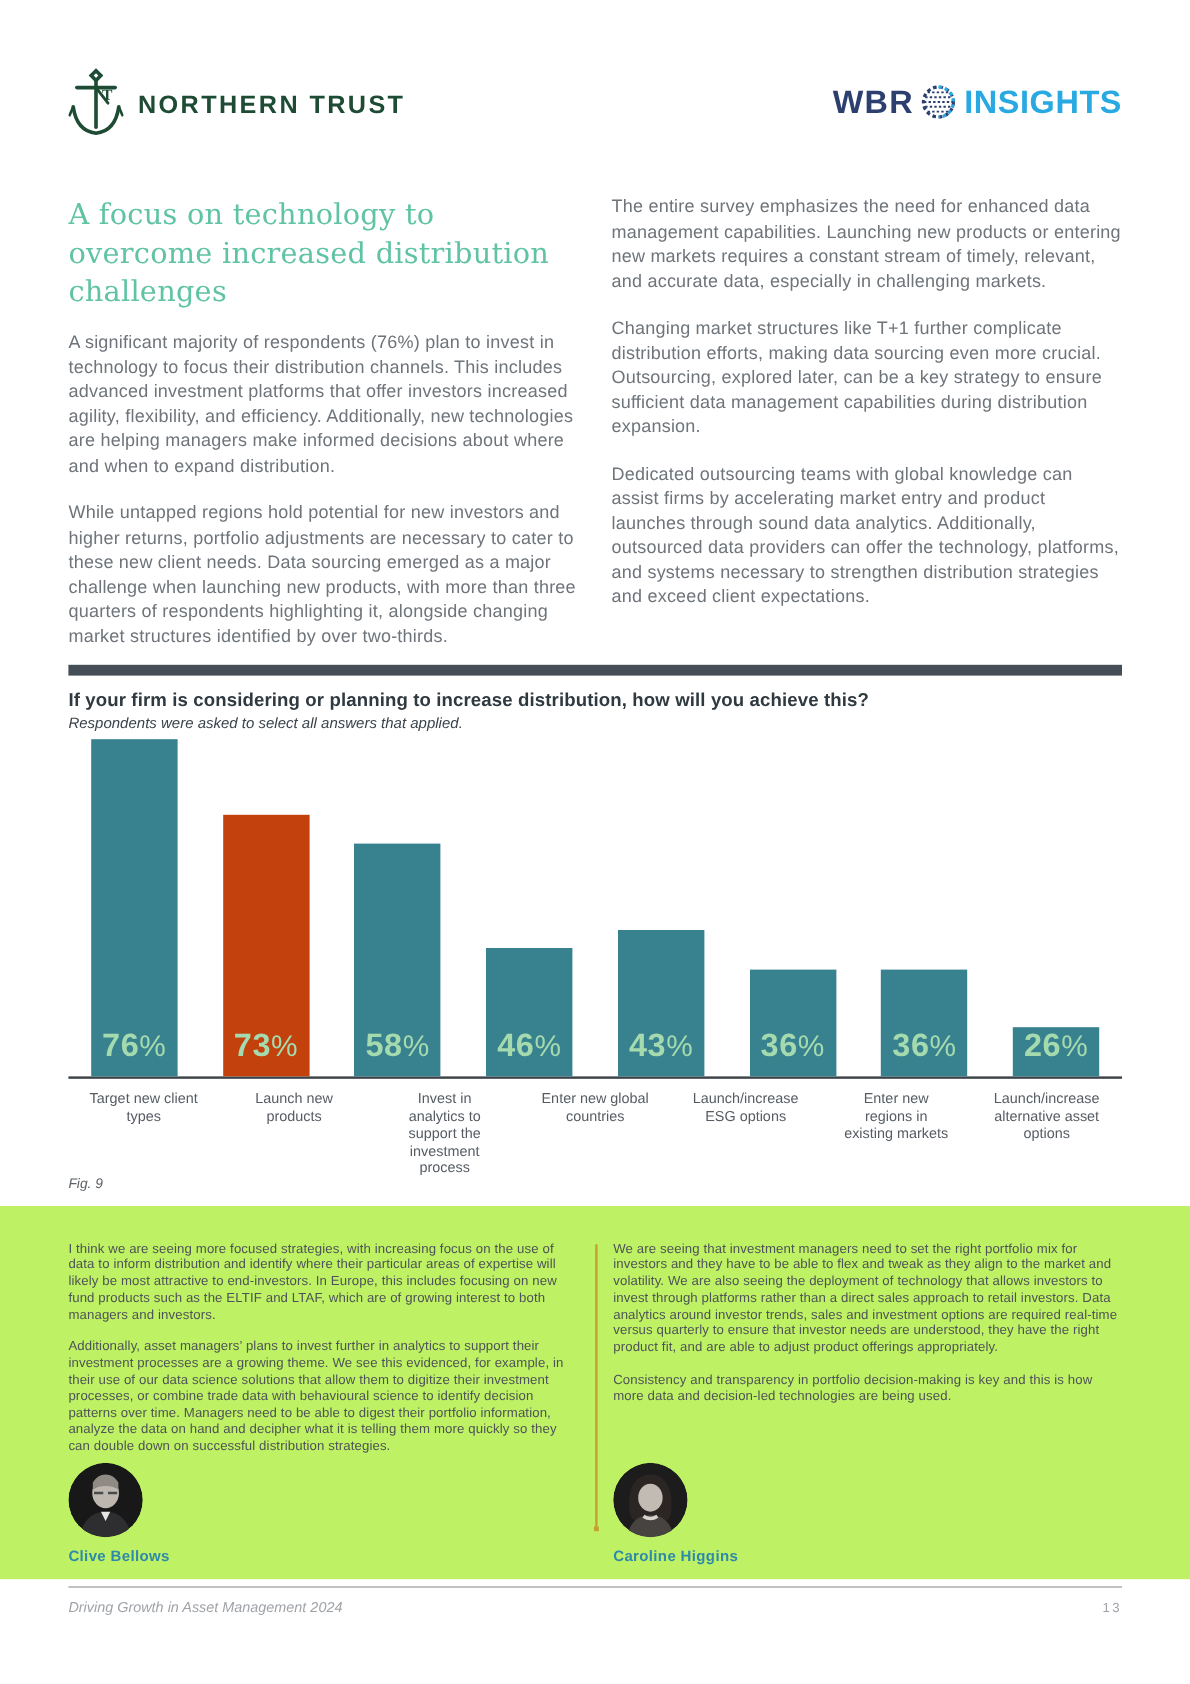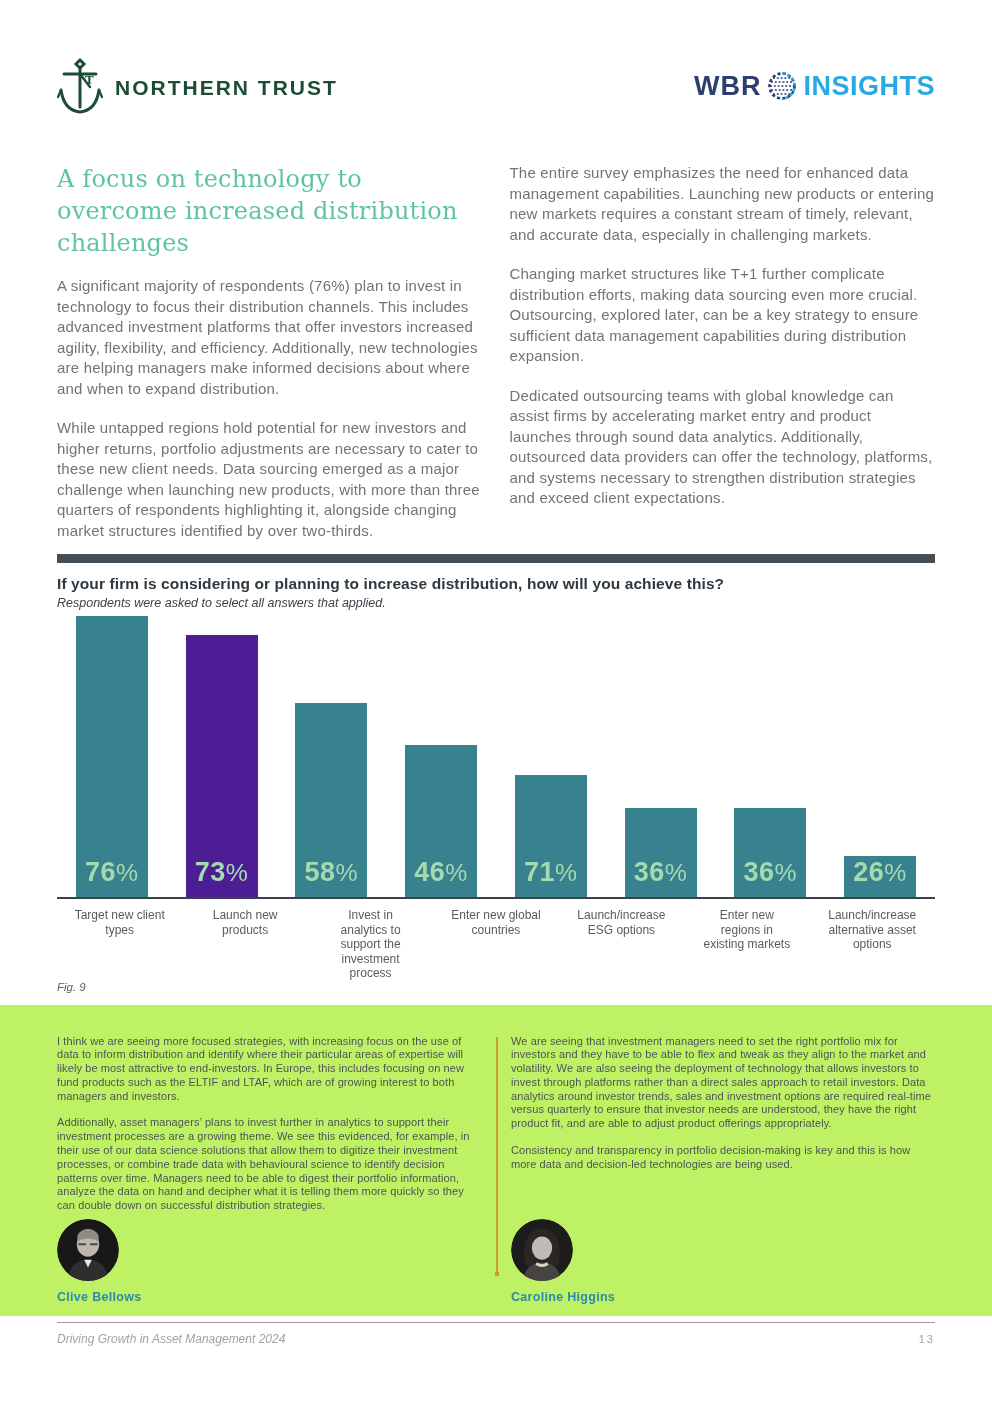--- a/index.html
+++ b/index.html
@@ -107,37 +107,37 @@
   <section class="chart">
     <h2>If your firm is considering or planning to increase distribution, how will you achieve this?</h2>
     <p class="chart-note">Respondents were asked to select all answers that applied.</p>
     <div id="chart-bars" class="bars">
         <div class="bcol">
           <div class="bar" style="height: 281px; background: rgb(56, 129, 143);">
             <div class="bval" style="color: rgb(165, 218, 174);"><b>76</b><span class="pct">%</span></div>
           </div>
         </div>
         <div class="bcol">
-          <div class="bar" style="height: 262px; background: #4c1d95;">
+          <div class="bar" style="height: 218px; background: #c2410c;">
             <div class="bval" style="color: rgb(165, 218, 174);"><b>73</b><span class="pct">%</span></div>
           </div>
         </div>
         <div class="bcol">
           <div class="bar" style="height: 194px; background: rgb(56, 129, 143);">
             <div class="bval" style="color: rgb(165, 218, 174);"><b>58</b><span class="pct">%</span></div>
           </div>
         </div>
         <div class="bcol">
-          <div class="bar" style="height: 152px; background: rgb(56, 129, 143);">
+          <div class="bar" style="height: 107px; background: rgb(56, 129, 143);">
             <div class="bval" style="color: rgb(165, 218, 174);"><b>46</b><span class="pct">%</span></div>
           </div>
         </div>
         <div class="bcol">
           <div class="bar" style="height: 122px; background: rgb(56, 129, 143);">
-            <div class="bval" style="color: rgb(165, 218, 174);"><b>71</b><span class="pct">%</span></div>
+            <div class="bval" style="color: rgb(165, 218, 174);"><b>43</b><span class="pct">%</span></div>
           </div>
         </div>
         <div class="bcol">
           <div class="bar" style="height: 89px; background: rgb(56, 129, 143);">
             <div class="bval" style="color: rgb(165, 218, 174);"><b>36</b><span class="pct">%</span></div>
           </div>
         </div>
         <div class="bcol">
           <div class="bar" style="height: 89px; background: rgb(56, 129, 143);">
             <div class="bval" style="color: rgb(165, 218, 174);"><b>36</b><span class="pct">%</span></div>

